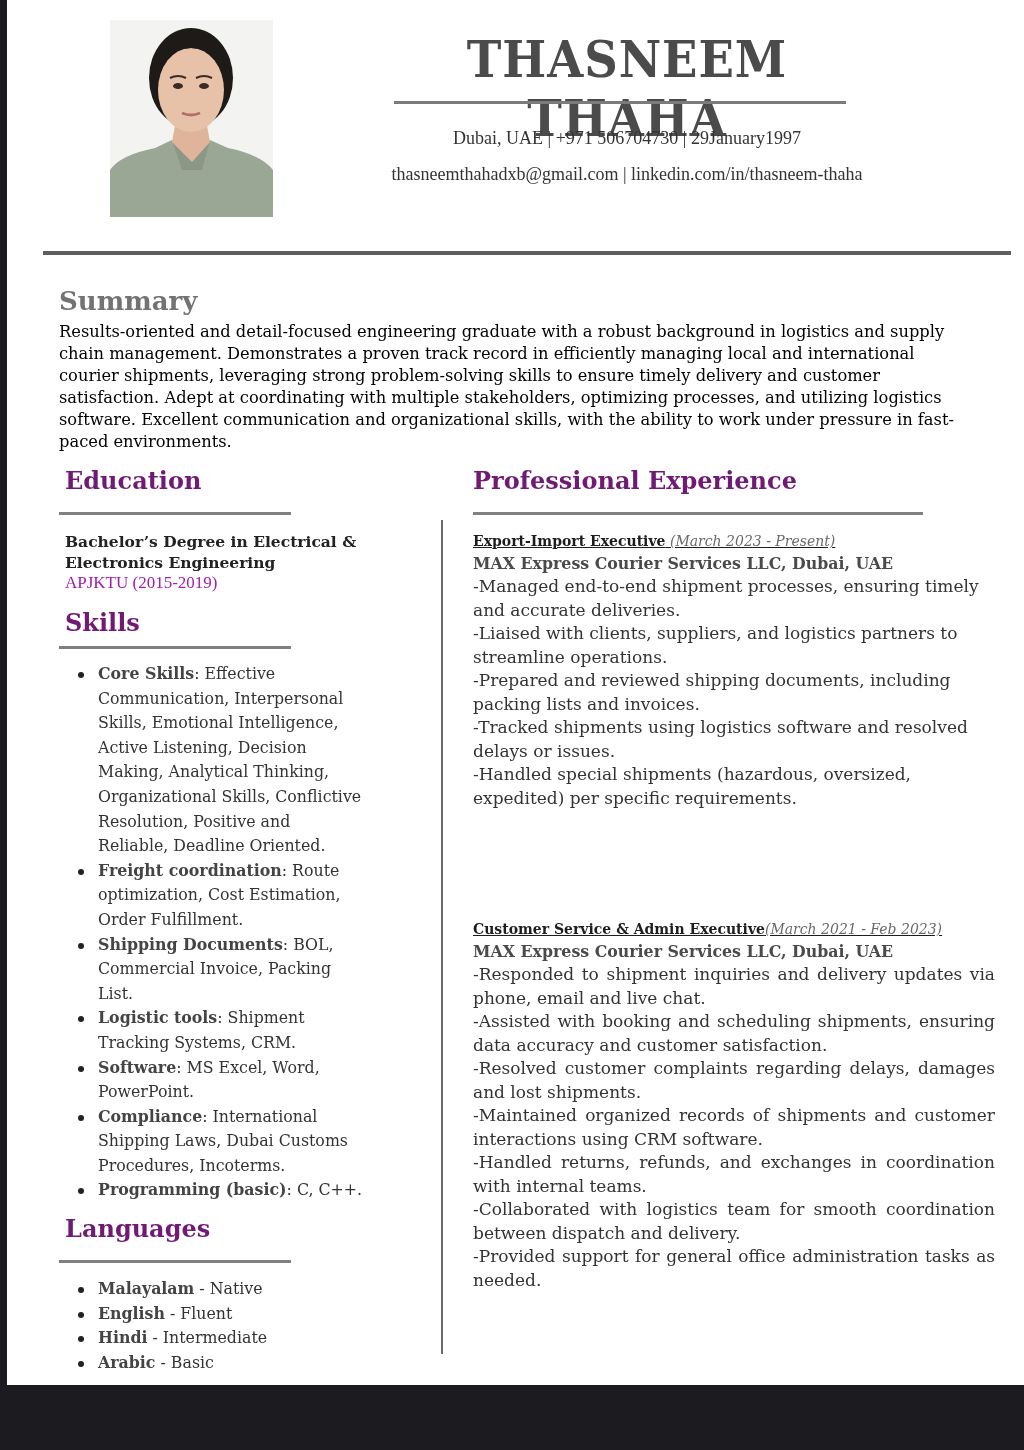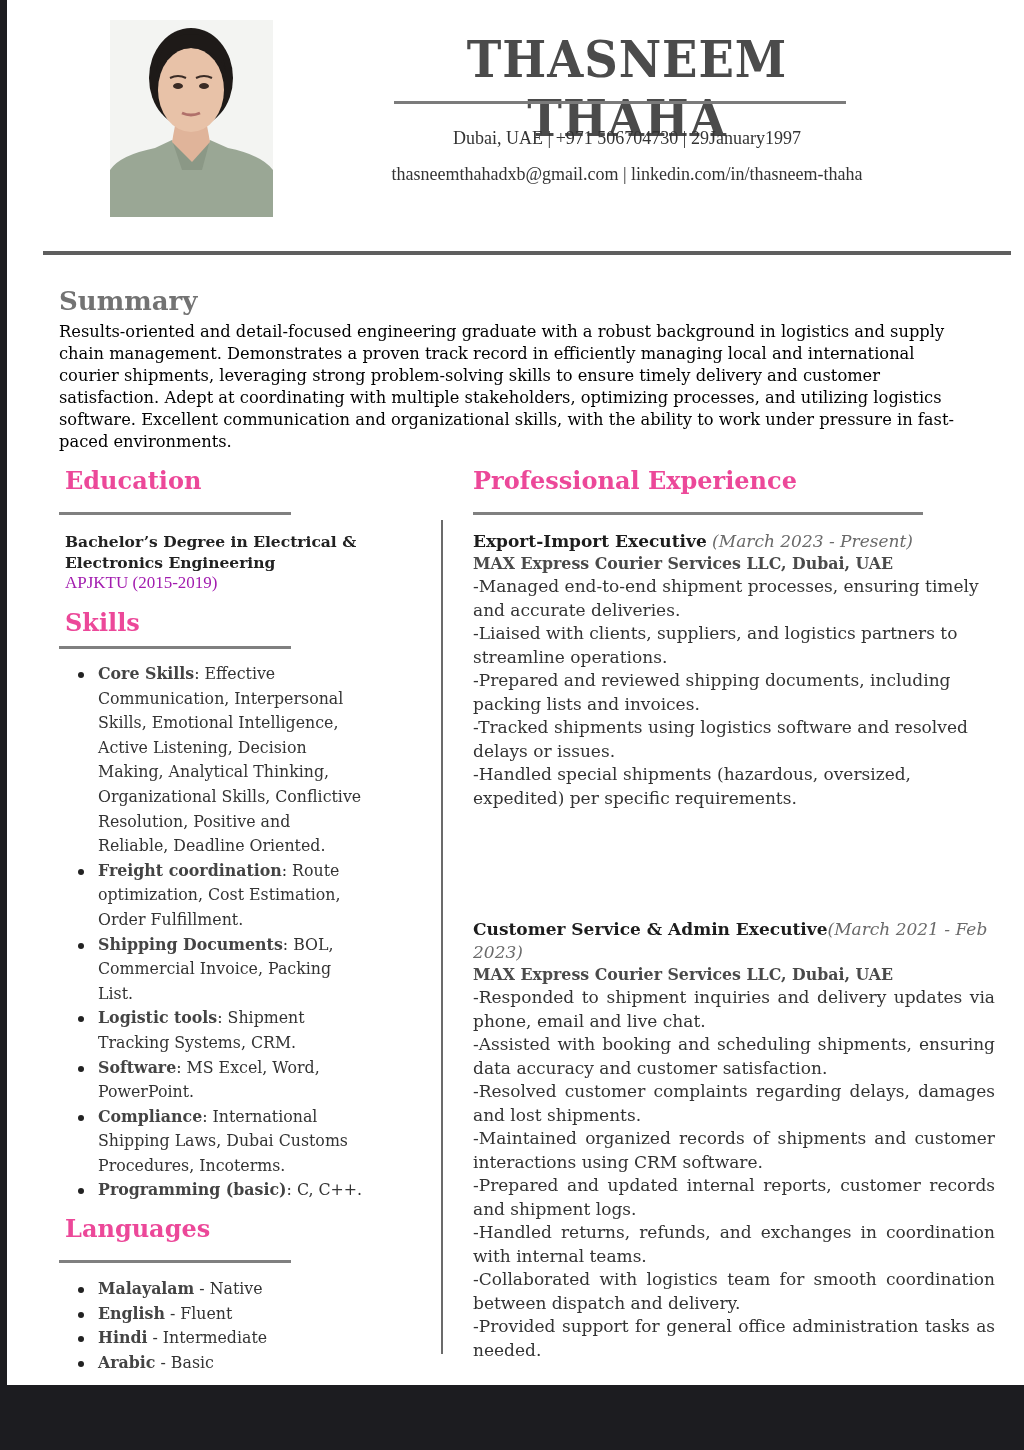--- a/index.html
+++ b/index.html
@@ -33,21 +33,21 @@
   }
   
   .summary-title {
     position: absolute; left: 52px; top: 286px; font-weight: bold; font-size: 26px; color: #737373;
   }
   .summary-text {
     position: absolute; left: 52px; top: 321px; width: 920px;
     font-size: 16.3px; line-height: 22px; color: #000000;
   }
   
-  .sec-title { position: absolute; font-weight: bold; font-size: 24px; color: #ec4899; }
+  .sec-title { position: absolute; font-weight: bold; font-size: 24px; color: #701a75; }
   .sec-rule { position: absolute; height: 3px; background: #808080; }
   .edu-degree {
     position: absolute; left: 58px; top: 531px; width: 300px;
     font-weight: bold; font-size: 15.5px; line-height: 21px; color: #222;
   }
   .edu-school {
     position: absolute; left: 58px; top: 573px; font-size: 15.5px; color: #a21caf;
     font-family: "Liberation Serif", serif; font-size: 17px;
   }
   ul.bullets { position: absolute; list-style: none; }
@@ -56,21 +56,21 @@
     position: absolute; left: 13px; top: 10px; width: 6px; height: 6px; border-radius: 50%; background: #222;
   }
   ul.bullets li b { color: #444; }
   .skills-list { left: 58px; top: 662px; width: 300px; }
   .lang-list { left: 58px; top: 1277px; width: 300px; }
   .lang-list li { line-height: 24.6px; }
   
   .vdivider { position: absolute; left: 434px; top: 520px; width: 2px; height: 834px; background: #6b6b6b; }
   
   .job { position: absolute; left: 466px; width: 522px; color: #333; }
-  .job-title { font-weight: bold; font-size: 17px; color: #1d1d1d; line-height: 23px; }
+  .job-title { font-weight: bold; font-size: 14px; color: #1d1d1d; line-height: 23px; text-decoration: underline; }
   .job-dates { font-style: italic; font-weight: normal; color: #6a6a6a; }
   .job-company { font-weight: bold; font-size: 15.8px; color: #4a4a4a; line-height: 22px; }
   .job-bullets div { font-size: 17px; line-height: 23.5px; }
   .job2 .job-bullets div { text-align: justify; }
 </style>
 </head>
 <body>
 
 <div class="page">
 
@@ -150,20 +150,19 @@
   </div>
 
   <div class="job job2" style="top:918px;">
     <div class="job-title"><span>Customer Service &amp; Admin Executive</span><span class="job-dates">(March 2021 - Feb 2023)</span></div>
     <div class="job-company">MAX Express Courier Services LLC, Dubai, UAE</div>
     <div class="job-bullets">
       <div>-Responded to shipment inquiries and delivery updates via phone, email and live chat.</div>
       <div>-Assisted with booking and scheduling shipments, ensuring data accuracy and customer satisfaction.</div>
       <div>-Resolved customer complaints regarding delays, damages and lost shipments.</div>
       <div>-Maintained organized records of shipments and customer interactions using CRM software.</div>
-      <div>-Prepared and updated internal reports, customer records and shipment logs.</div>
       <div>-Handled returns, refunds, and exchanges in coordination with internal teams.</div>
       <div>-Collaborated with logistics team for smooth coordination between dispatch and delivery.</div>
       <div>-Provided support for general office administration tasks as needed.</div>
     </div>
   </div>
 
 </div>
 
 </body></html>

